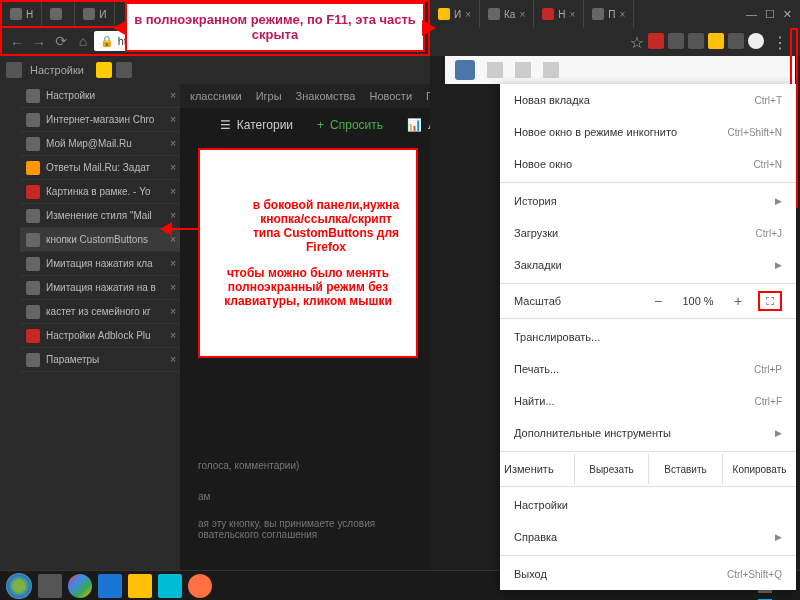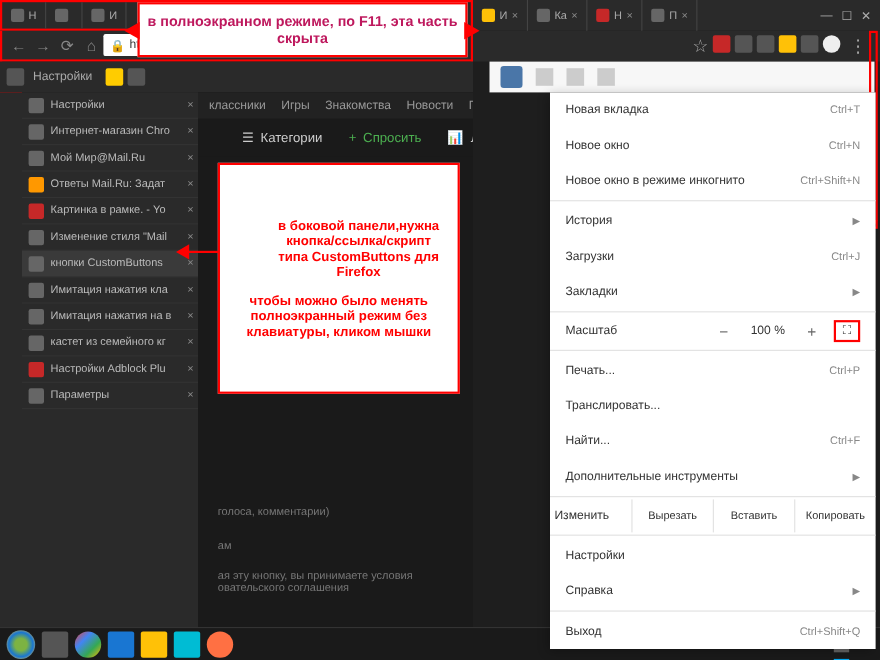--- a/index.html
+++ b/index.html
@@ -289,26 +289,26 @@
 
 <div class="red-border-right"></div>
 <div class="arrow-right-down"></div>
 
 <div class="chrome-menu">
   <div class="menu-item">
       <span>Новая вкладка</span>
       <span class="menu-shortcut">Ctrl+T</span>
     </div>
   <div class="menu-item">
+      <span>Новое окно в режиме инкогнито</span>
+      <span class="menu-shortcut">Ctrl+Shift+N</span>
+    </div>
+  <div class="menu-item">
       <span>Новое окно</span>
       <span class="menu-shortcut">Ctrl+N</span>
-    </div>
-  <div class="menu-item">
-      <span>Новое окно в режиме инкогнито</span>
-      <span class="menu-shortcut">Ctrl+Shift+N</span>
     </div>
   <div class="menu-sep"></div>
   <div class="menu-item">
       <span>История</span>
       <span class="menu-arrow">▶</span>
     </div>
   <div class="menu-item">
       <span>Загрузки</span>
       <span class="menu-shortcut">Ctrl+J</span>
     </div>
@@ -319,25 +319,25 @@
   <div class="menu-sep"></div>
   <div class="menu-zoom">
     <span class="zoom-label">Масштаб</span>
     <span class="zoom-btn">−</span>
     <span class="zoom-val">100 %</span>
     <span class="zoom-btn">+</span>
     <span class="fullscreen-icon">⛶</span>
   </div>
   <div class="menu-sep"></div>
   <div class="menu-item">
+      <span>Транслировать...</span>
+    </div>
+  <div class="menu-item">
       <span>Печать...</span>
       <span class="menu-shortcut">Ctrl+P</span>
-    </div>
-  <div class="menu-item">
-      <span>Транслировать...</span>
     </div>
   <div class="menu-item">
       <span>Найти...</span>
       <span class="menu-shortcut">Ctrl+F</span>
     </div>
   <div class="menu-item">
       <span>Дополнительные инструменты</span>
       <span class="menu-arrow">▶</span>
     </div>
   <div class="menu-sep"></div>

